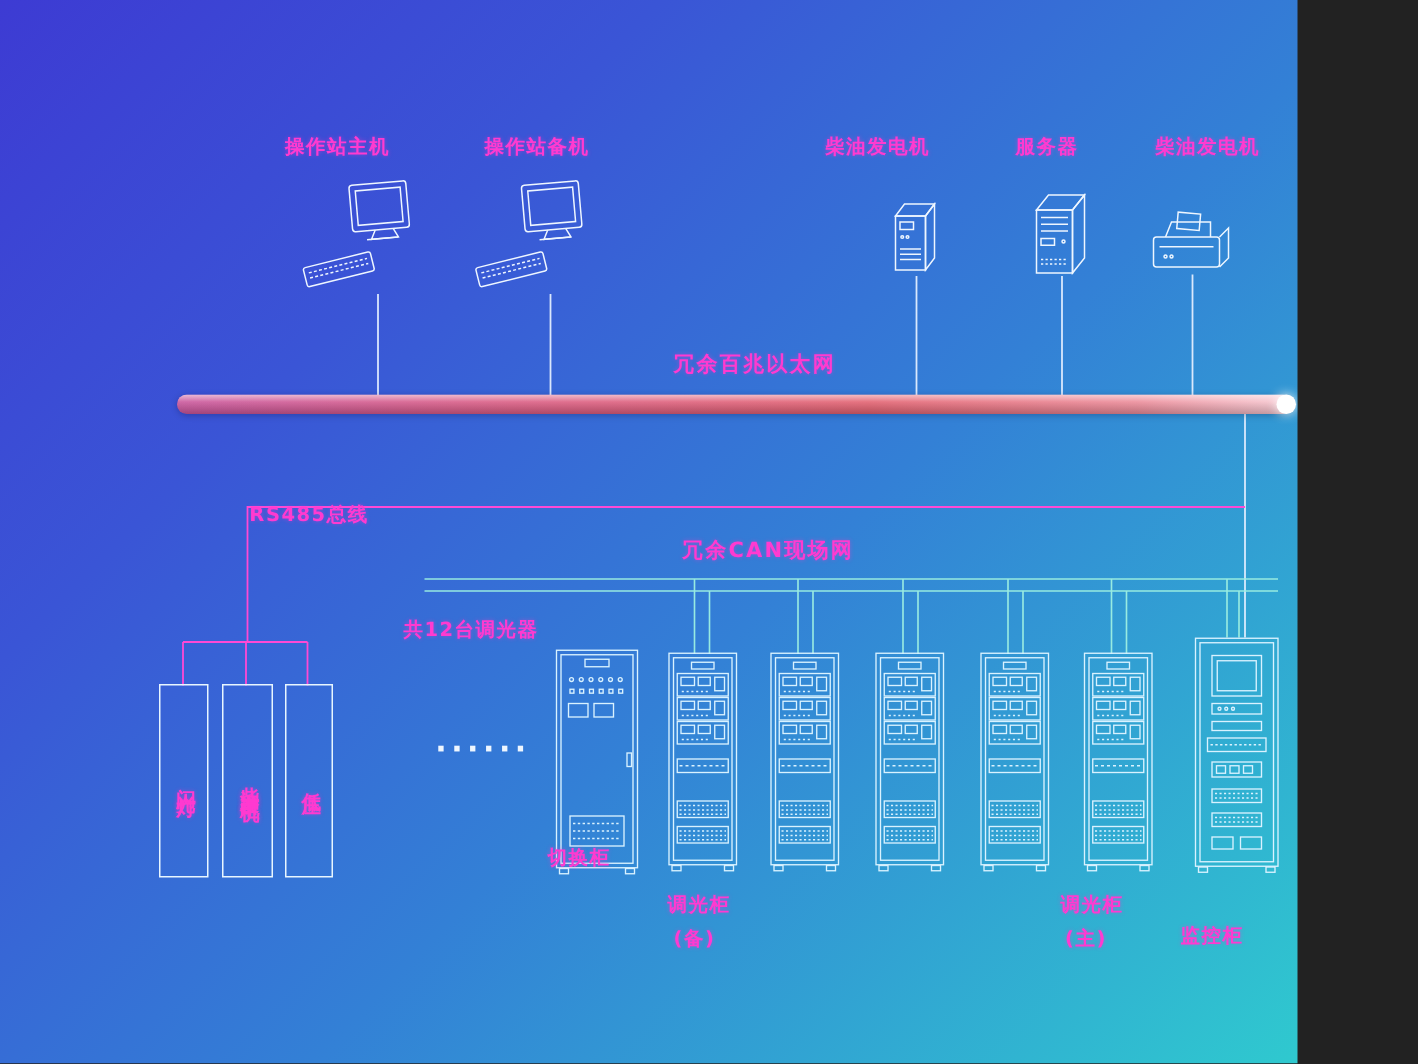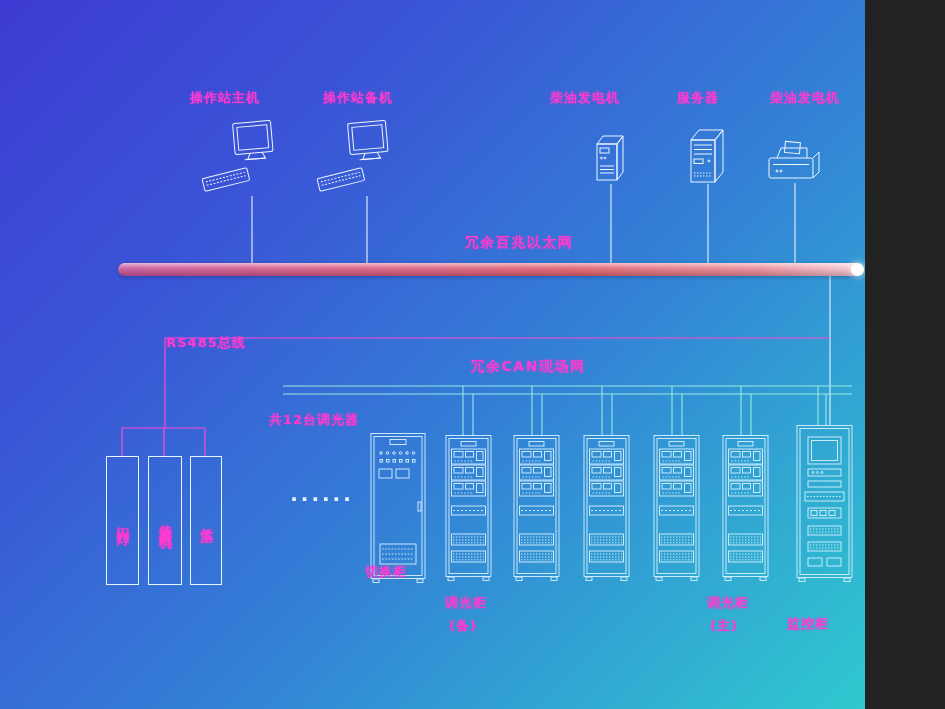--- a/index.html
+++ b/index.html
@@ -7,21 +7,21 @@
     position:relative;width:865px;height:709px;overflow:hidden;
     background:linear-gradient(135deg,#3d3bd3 0%,#3a55d6 28%,#3380d6 58%,#2fc9cf 100%);
     font-family:"DejaVu Sans","Liberation Sans",sans-serif;
   }
   .lines{position:absolute;left:0;top:0;}
   .lbl{
     position:absolute;transform:translateX(-50%);white-space:nowrap;
     color:#ff3ad0;font-size:13px;font-weight:600;letter-spacing:1px;
     text-shadow:0 0 3px rgba(255,58,208,.45);
   }
-  .lbl.big{font-size:14px;letter-spacing:1.5px;margin-left:16px;}
+  .lbl.big{font-size:14px;letter-spacing:1.5px;}
   .bus{
     position:absolute;left:118px;top:263px;width:744px;height:13px;border-radius:7px;
     background:
       linear-gradient(180deg,rgba(255,255,255,.6) 0%,rgba(255,255,255,.12) 38%,rgba(0,0,0,.2) 100%),
       linear-gradient(90deg,#c9559b 0%,#da5b82 30%,#e2606f 62%,#eb8a98 86%,#f6c9d2 100%);
     box-shadow:0 1px 4px rgba(0,0,40,.25);
   }
   .bus .cap{
     position:absolute;right:-2px;top:0;width:13px;height:13px;border-radius:50%;
     background:#ffffff;box-shadow:0 0 7px rgba(255,255,255,.95);

